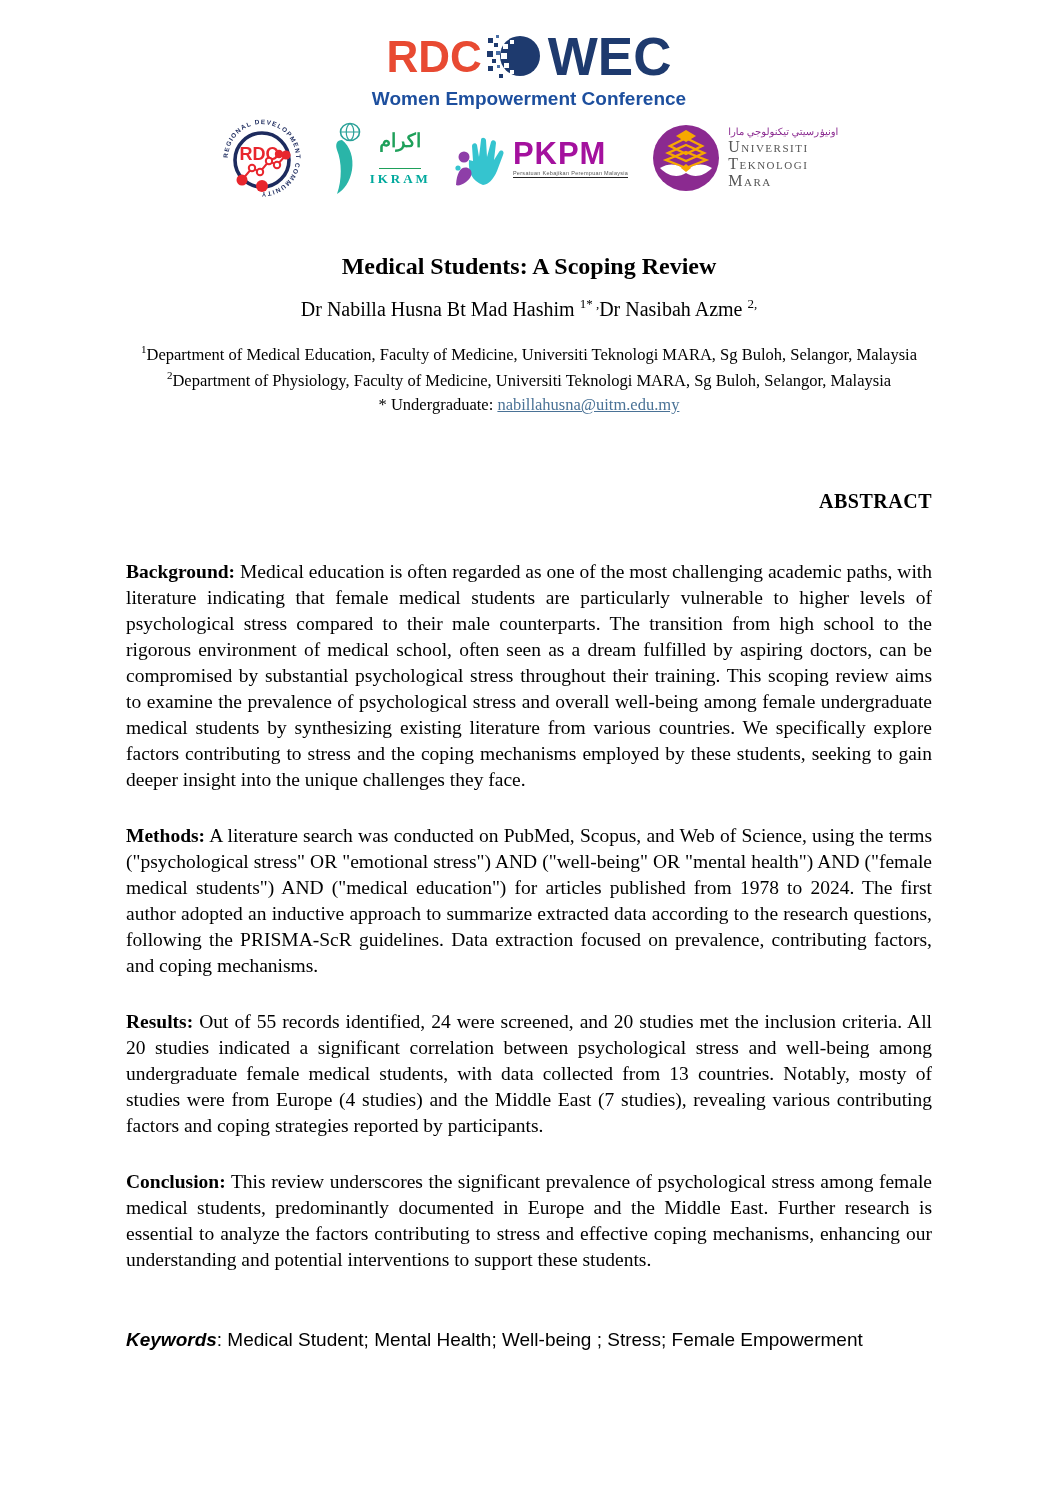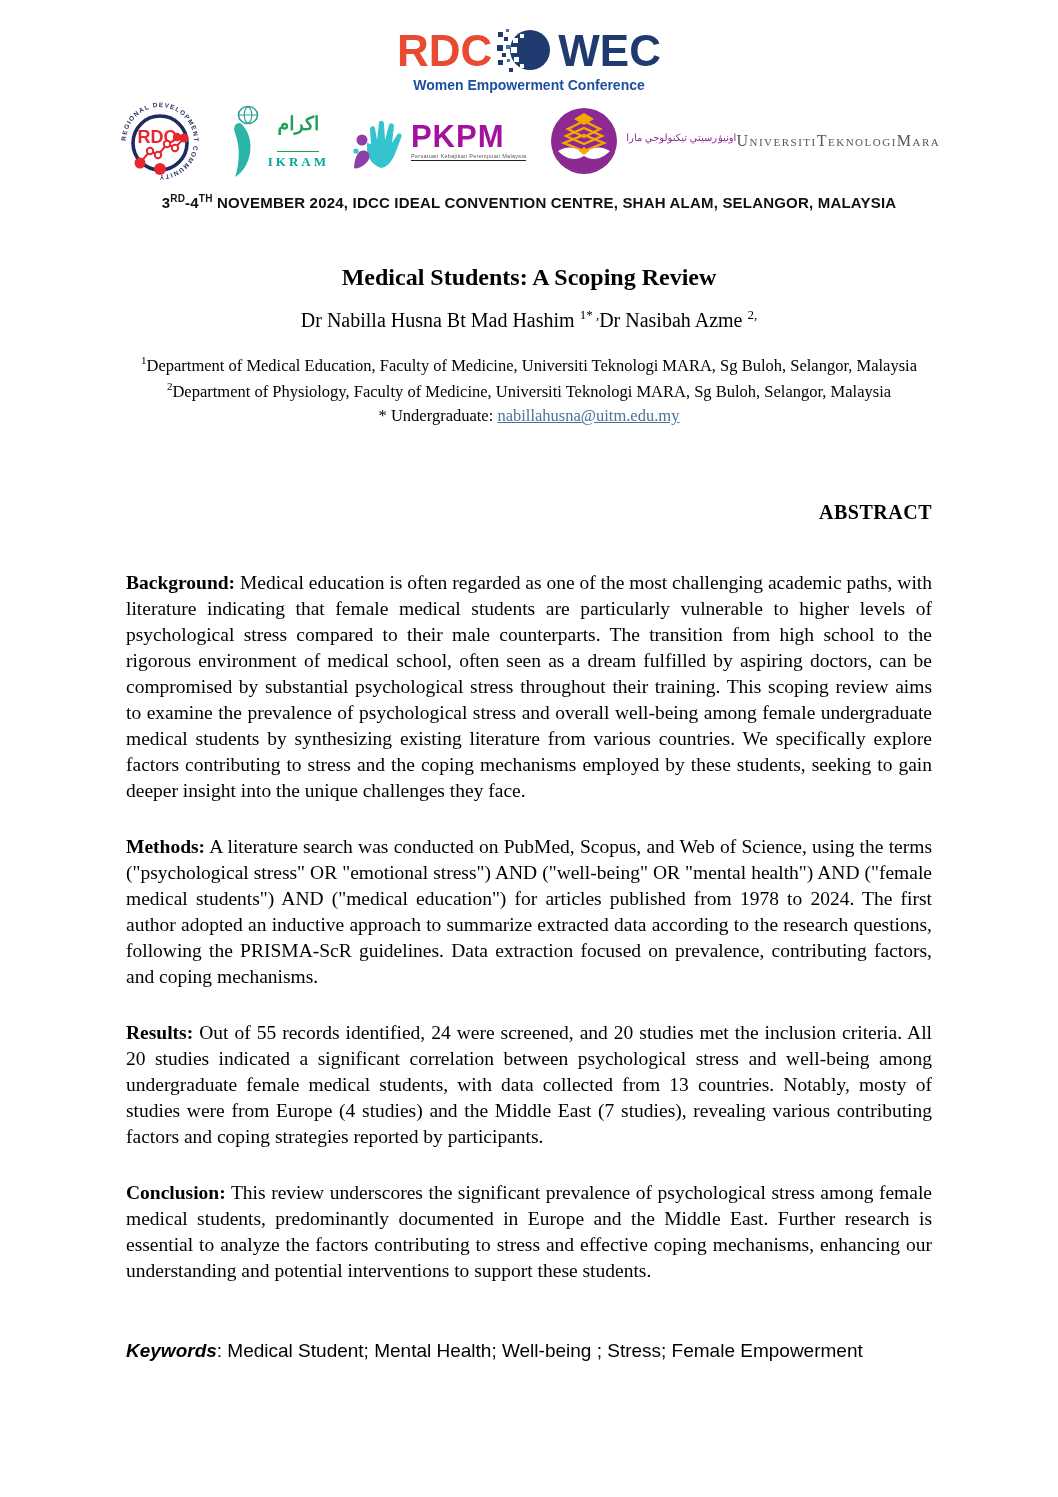--- a/index.html
+++ b/index.html
@@ -6,35 +6,35 @@
   html,body { background:#888; }
   .page {
     width:1058px; height:1497px; background:#ffffff; position:relative;
     margin:0 auto; overflow:hidden;
     font-family:"Liberation Serif", serif; color:#000;
   }
   
   .header { text-align:center; padding-top:26px; }
   .wec-logo-row { display:flex; justify-content:center; align-items:center; gap:4px; }
   .wec-rdc { font-family:"Liberation Sans", sans-serif; font-weight:800; font-size:44px; color:#e84a32; letter-spacing:0px; }
-  .wec-wec { font-family:"Liberation Sans", sans-serif; font-weight:800; font-size:44px; color:#1e3a6e; }
+  .wec-wec { font-family:"Liberation Sans", sans-serif; font-weight:800; font-size:53px; color:#1e3a6e; }
   .wec-globe { position:relative; width:58px; height:50px; display:inline-block; }
-  .wec-sub { font-family:"Liberation Sans", sans-serif; font-weight:700; font-size:14px; color:#1d4f9e; margin-top:1px; }
+  .wec-sub { font-family:"Liberation Sans", sans-serif; font-weight:700; font-size:19px; color:#1d4f9e; margin-top:1px; }
   .partners { display:flex; justify-content:center; align-items:center; gap:22px; margin-top:6px; height:84px; }
   .partner { display:flex; align-items:center; gap:6px; }
   
   .ikram-col { display:flex; flex-direction:column; align-items:center; line-height:1; }
   .ikram-arabic { font-size:19px; color:#1ea05a; font-weight:bold; border-bottom:1.5px solid #1ea05a; padding-bottom:18px; }
   .ikram-latin { font-family:"Liberation Serif", serif; font-weight:bold; font-size:13px; letter-spacing:3px; color:#00a99d; margin-top:3px; }
   
   .pkpm-col { display:flex; flex-direction:column; align-items:flex-start; line-height:1; }
   .pkpm-word { font-family:"Liberation Sans", sans-serif; font-weight:800; font-size:31px; color:#a4119e; letter-spacing:1px; }
   .pkpm-tag { font-family:"Liberation Sans", sans-serif; font-size:5.5px; color:#555; border-bottom:1px solid #222; padding-bottom:1px; margin-top:2px; letter-spacing:0.3px; }
   
-  .uitm-col { display:flex; align-items:flex-start; line-height:1.05; }
+  .uitm-col { display:flex; flex-direction:column; align-items:flex-start; line-height:1.05; }
   .uitm-jawi { font-size:10px; color:#8b2a90; margin-bottom:2px; }
   .uitm-line { font-variant:small-caps; font-family:"Liberation Serif", serif; font-size:16px; letter-spacing:1.5px; color:#555; }
   .date-line { font-family:"Liberation Sans", sans-serif; font-weight:700; font-size:15px; color:#111; margin-top:10px; letter-spacing:0.2px; }
   sup.sm { font-size:10px; }
   
   .content { width:806px; margin:0 auto; }
   .title { margin-top:48px; text-align:center; font-weight:bold; font-size:24px; line-height:1.5; }
   .authors { margin-top:12px; text-align:center; font-size:20px; }
   .authors sup { font-size:13px; }
   .affils { margin-top:20px; text-align:center; font-size:16.5px; line-height:1.5; }
@@ -139,23 +139,20 @@
         </svg>
         <div class="uitm-col">
           <span class="uitm-jawi">اونيۏرسيتي تيكنولوجي مارا</span>
           <span class="uitm-line">Universiti</span>
           <span class="uitm-line">Teknologi</span>
           <span class="uitm-line">Mara</span>
         </div>
       </div>
     </div>
 
-    <div class="date-line">
-      <span>3</span><sup class="sm">RD</sup><span>-4</span><sup class="sm">TH</sup><span> NOVEMBER 2024, IDCC IDEAL CONVENTION CENTRE, SHAH ALAM, SELANGOR, MALAYSIA</span>
-    </div>
   </div>
 
   <div class="content">
 
     <div class="title">
       <div>Medical Students: A Scoping Review</div>
     </div>
 
     <div class="authors">
       <span>Dr Nabilla Husna Bt Mad Hashim </span><sup>1* ,</sup><span>Dr Nasibah Azme </span><sup>2,</sup>

